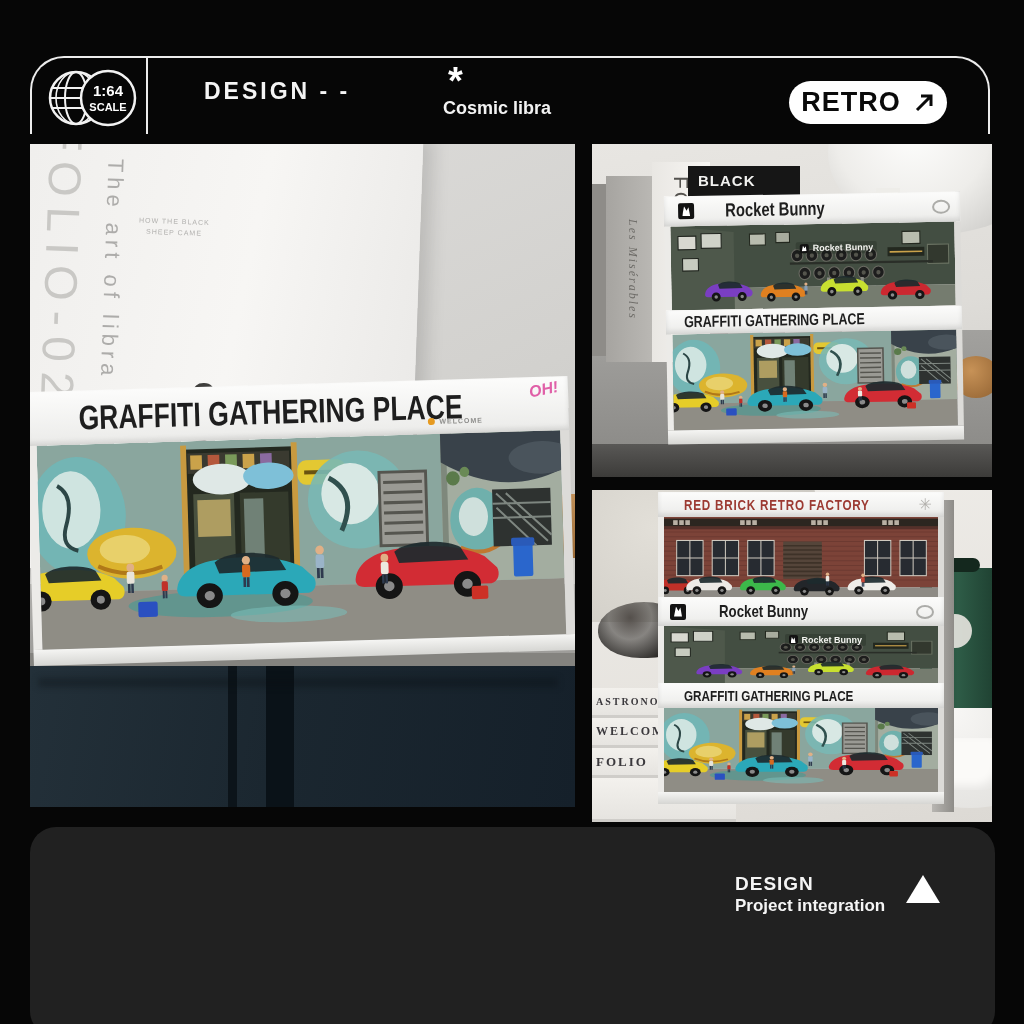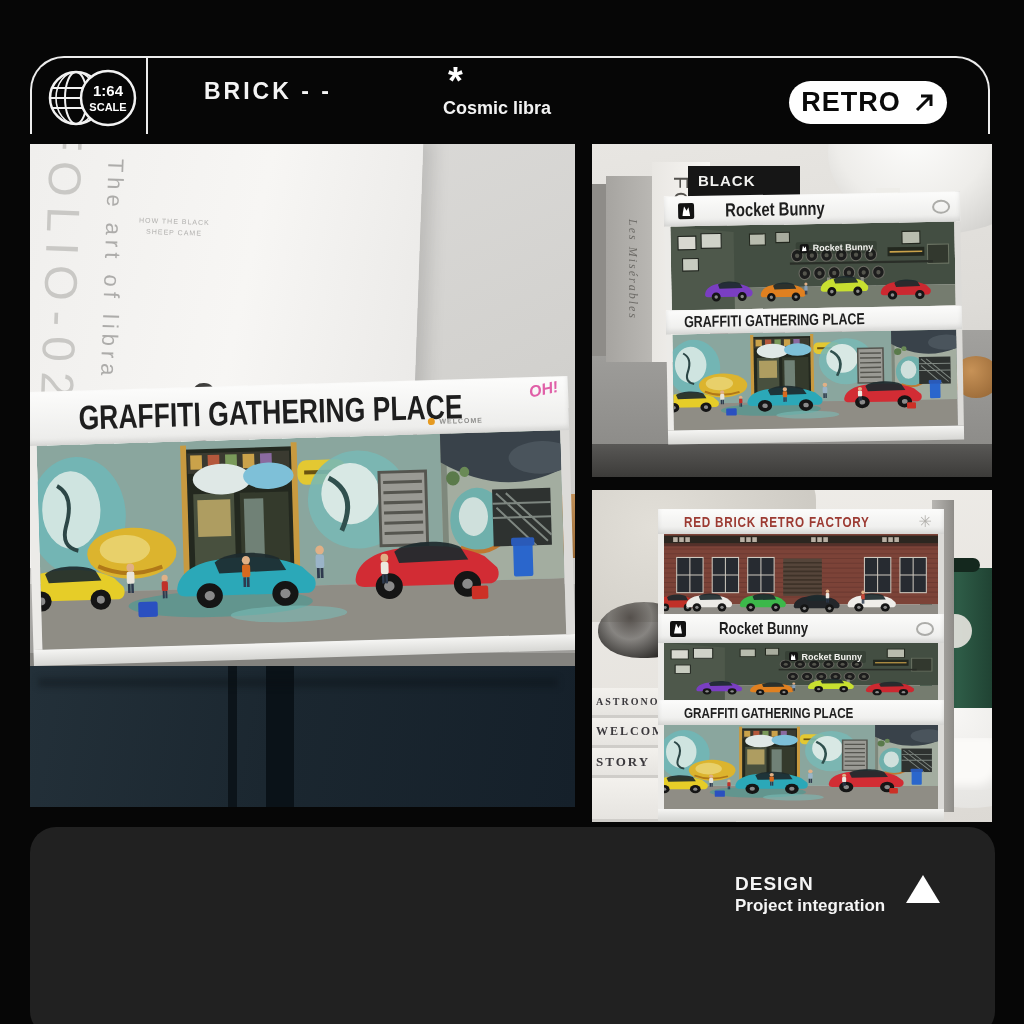--- a/index.html
+++ b/index.html
@@ -124,21 +124,21 @@
   .br-books{left:-12px;top:198px;width:156px;height:134px;display:flex;flex-direction:column;}
   .br-slab{flex:none;height:30px;background:linear-gradient(#f3f1ed,#e6e4e0);border-bottom:3px solid #cfcdc9;
            display:flex;align-items:center;padding-left:16px;box-sizing:border-box;
            font-family:"Liberation Serif",serif;font-weight:700;color:#3b393d;letter-spacing:2px;}
   .br-slab.s1{font-size:10px;}
   .br-slab.s2{font-size:12px;}
   .br-slab.s3{font-size:13px;}
   .br-slab.blank{height:44px;}
   .br-bowl{left:6px;top:112px;width:92px;height:56px;border-radius:50% 50% 46% 46%;
            background:radial-gradient(circle at 35% 28%,#55504c,#16141277 30%,#141210 75%);}
-  .dio-br{left:66px;top:19px;width:286px;height:320px;}
+  .dio-br{left:66px;top:2px;width:286px;height:320px;}
   .dio-br .banner{height:25px;}
   .dio-br .banner-text{font-size:15px;margin-left:26px;}
   .dio-br .banner.brick-banner .banner-text{color:#9c3a32;font-weight:800;font-size:15px;letter-spacing:1px;}
   .dio-br .scene{border-left-width:6px;border-right-width:6px;}
   .dio-br .scene.brick{height:80px;}
   .dio-br .scene.garage{height:57px;}
   .dio-br .scene.graffiti{height:84px;}
   .dio-br .banner.rb{height:29px;}
   .dio-br .banner.rb .banner-text{font-size:17px;}
   .dio-br .dio-base{height:12px;}
@@ -334,21 +334,21 @@
   <svg class="abs" style="left:46px;top:34px" width="94" height="64" viewBox="0 0 94 64">
     <circle cx="30" cy="32" r="26" fill="none" stroke="#f2f2f2" stroke-width="2.5"></circle>
     <ellipse cx="30" cy="32" rx="11" ry="26" fill="none" stroke="#f2f2f2" stroke-width="2"></ellipse>
     <ellipse cx="30" cy="32" rx="20" ry="26" fill="none" stroke="#f2f2f2" stroke-width="1.6"></ellipse>
     <path d="M6,22 h48 M4,32 h52 M6,42 h48" stroke="#f2f2f2" stroke-width="2" fill="none"></path>
     <circle cx="62" cy="32" r="27" fill="#060606" stroke="#f2f2f2" stroke-width="2.5"></circle>
     <text x="62" y="30" text-anchor="middle" fill="#fff" font-family="Liberation Sans, sans-serif" font-size="15" font-weight="bold">1:64</text>
     <text x="62" y="45" text-anchor="middle" fill="#fff" font-family="Liberation Sans, sans-serif" font-size="11" font-weight="bold">SCALE</text>
   </svg>
 
-  <div class="abs design-label">BRICK - -</div>
+  <div class="abs design-label">DESIGN - -</div>
   <div class="abs asterisk">*</div>
   <div class="abs subtitle">Cosmic libra</div>
 
   <div class="abs story-btn">
     <span>RETRO</span>
     <svg width="22" height="22" viewBox="0 0 22 22">
       <path d="M4 18 L17 5 M8 4 H18 V14" stroke="#0a0a0a" stroke-width="3" fill="none"></path>
     </svg>
   </div>
 
@@ -429,21 +429,21 @@
   </div>
 
   <div class="abs photo photo-br">
     <div class="abs br-couch"></div>
     <div class="abs br-table"></div>
     <div class="abs br-canister"></div>
     <div class="abs br-cup"></div>
     <div class="abs br-books">
       <div class="br-slab s1">ASTRONOMER</div>
       <div class="br-slab s2">WELCOME</div>
-      <div class="br-slab s3">STORY</div>
+      <div class="br-slab s3">FOLIO</div>
       <div class="br-slab blank"></div>
     </div>
     <div class="abs br-bowl"></div>
     <div class="abs br-pillar"></div>
 
     <div class="abs diorama dio-br">
       <div class="banner brick-banner">
         <span class="banner-text">RED BRICK RETRO FACTORY</span>
         <span class="starburst">✳</span>
       </div>

